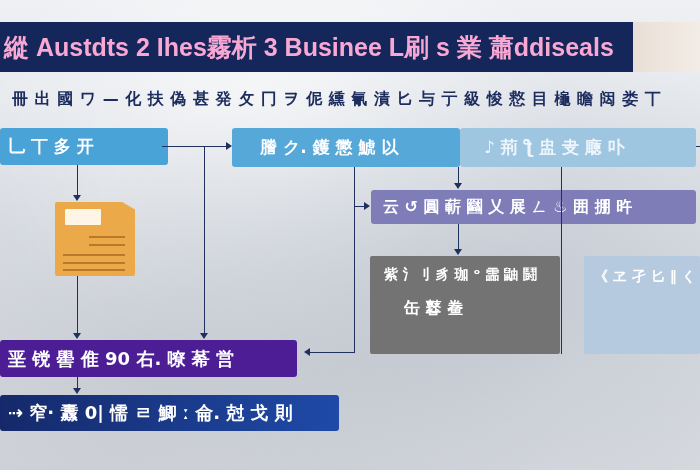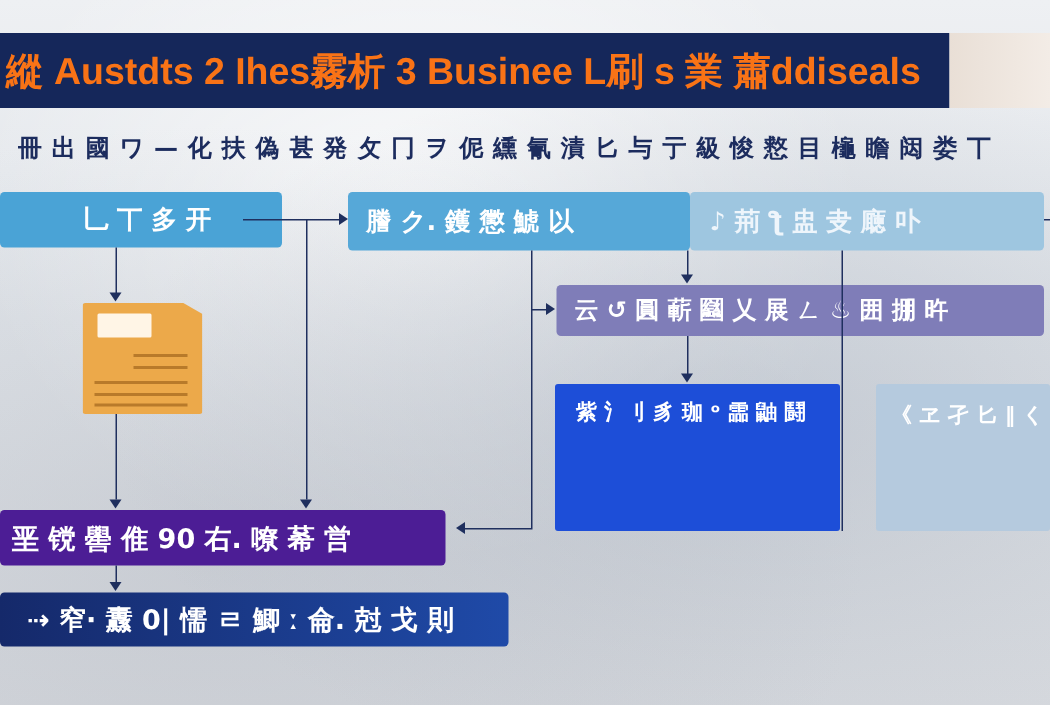--- a/index.html
+++ b/index.html
@@ -8,45 +8,45 @@
     font-family:"DejaVu Sans", sans-serif;
     background:
       radial-gradient(ellipse at 70% 60%, rgba(150,160,175,0.35), transparent 60%),
       radial-gradient(ellipse at 20% 80%, rgba(170,175,185,0.35), transparent 55%),
       radial-gradient(ellipse at 40% 30%, rgba(255,255,255,0.7), transparent 50%),
       linear-gradient(180deg, #eef0f3 0%, #dfe3e8 45%, #d6d9de 100%);
   }
   .abs { position:absolute; box-sizing:border-box; }
   .title-bar {
     left:0; top:22px; width:633px; height:50px;
-    background:#15275a; color:#f97316;
+    background:#15275a; color:#f9a8d4;
     font-family:"Liberation Sans", sans-serif; font-weight:bold; font-size:25px;
     display:flex; align-items:center; padding-left:4px; white-space:nowrap; overflow:hidden;
   }
   .title-side {
     left:633px; top:22px; width:67px; height:50px;
     background:linear-gradient(90deg,#e9dfd6,#f3ece6);
   }
   .subtitle {
     left:12px; top:89px; width:698px; height:26px;
     color:#1c2c5e; font-size:16px; font-weight:bold; white-space:nowrap; overflow:hidden;
     font-family:"DejaVu Sans", sans-serif; letter-spacing:0.5px;
   }
   .box {
     display:flex; align-items:center; color:#ffffff; font-weight:bold;
     font-size:17px; white-space:nowrap; overflow:hidden; border-radius:3px;
   }
-  .b-start   { left:0; top:128px; width:188px; height:37px; background:#4aa3d6; padding-left:8px;justify-content:center; }
-  .b-analyze { left:232px; top:128px; width:228px; height:39px; background:#56a8d8; padding-left:12px; }
-  .b-analyze2{ left:460px; top:128px; width:236px; height:39px; background:#9ec6e0; padding-left:13px; color:#eef5fb; }
+  .b-start   { left:0; top:128px; width:168px; height:37px; background:#4aa3d6; padding-left:8px; }
+  .b-analyze { left:232px; top:128px; width:228px; height:39px; background:#56a8d8; padding-left:28px; }
+  .b-analyze2{ left:460px; top:128px; width:236px; height:39px; background:#9ec6e0; padding-left:24px; color:#eef5fb; }
   .b-purple  { left:371px; top:190px; width:325px; height:34px; background:#7f7db8; padding-left:12px; font-size:16px; }
-  .b-detail1 { left:370px; top:256px; width:190px; height:98px; background:#1d4ed8; flex-direction:column; align-items:flex-start; padding:10px 14px; font-size:14px; border-radius:2px; }
+  .b-detail1 { left:370px; top:256px; width:190px; height:98px; background:#737373; flex-direction:column; align-items:flex-start; padding:10px 14px; font-size:14px; border-radius:2px; }
   .b-detail2 { left:584px; top:256px; width:116px; height:98px; background:#b5cade; align-items:flex-start; padding:12px 10px; font-size:14px; border-radius:2px; }
   .b-review  { left:0; top:340px; width:297px; height:37px; background:#4c1d95; padding-left:8px; font-size:18px; }
-  .b-final   { left:0; top:395px; width:339px; height:36px; background:linear-gradient(90deg,#15296a,#1f4aa8); padding-left:18px; font-size:18px; }
+  .b-final   { left:0; top:395px; width:339px; height:36px; background:linear-gradient(90deg,#15296a,#1f4aa8); padding-left:8px; font-size:18px; }
   .detail-line1 { font-size:14px; margin-bottom:14px; }
   .detail-line2 { font-size:16px; padding-left:20px; }
   .doc {
     left:55px; top:202px; width:80px; height:74px; background:#eca94a;
     clip-path:polygon(0 0, 84% 0, 100% 10%, 100% 100%, 0 100%);
     border-radius:2px;
   }
   .doc .tab { position:absolute; left:10px; top:7px; width:36px; height:16px; background:#fff5e6; border-radius:1px; }
   .doc .ln { position:absolute; height:2px; background:#b87a2a; }
   .line { background:#1f2f5e; }
@@ -68,20 +68,21 @@
     <span>謄 ク. 鑊 懲 鯱 以</span>
   </div>
 <div class="abs box b-analyze2">
     <span>♪ 荊 ƪ 盅 叏 廰 卟</span>
   </div>
 <div class="abs box b-purple">
     <span>云 ↺ 圓 蔪 圝 乂 展 ㄥ ♨ 囲 掤 旿</span>
   </div>
 <div class="abs box b-detail1">
   <span class="detail-line1">紫 氵刂 豸 珈 ᵒ 霝 鼬 鬪</span>
+  <span class="detail-line2">缶   鼛 鲞</span>
 </div>
 <div class="abs box b-detail2">
     <span>《 ヱ 孑 匕 ‖ く 紳</span>
   </div>
 <div class="abs box b-review">
     <span>垩 镋 嚳 倠 90 右. 嘹 莃 営</span>
   </div>
 <div class="abs box b-final">
     <span>⇢ 窄· 纛 0| 懦     ㄹ 鯽 ː 侖. 尅 戈 則</span>
   </div>

